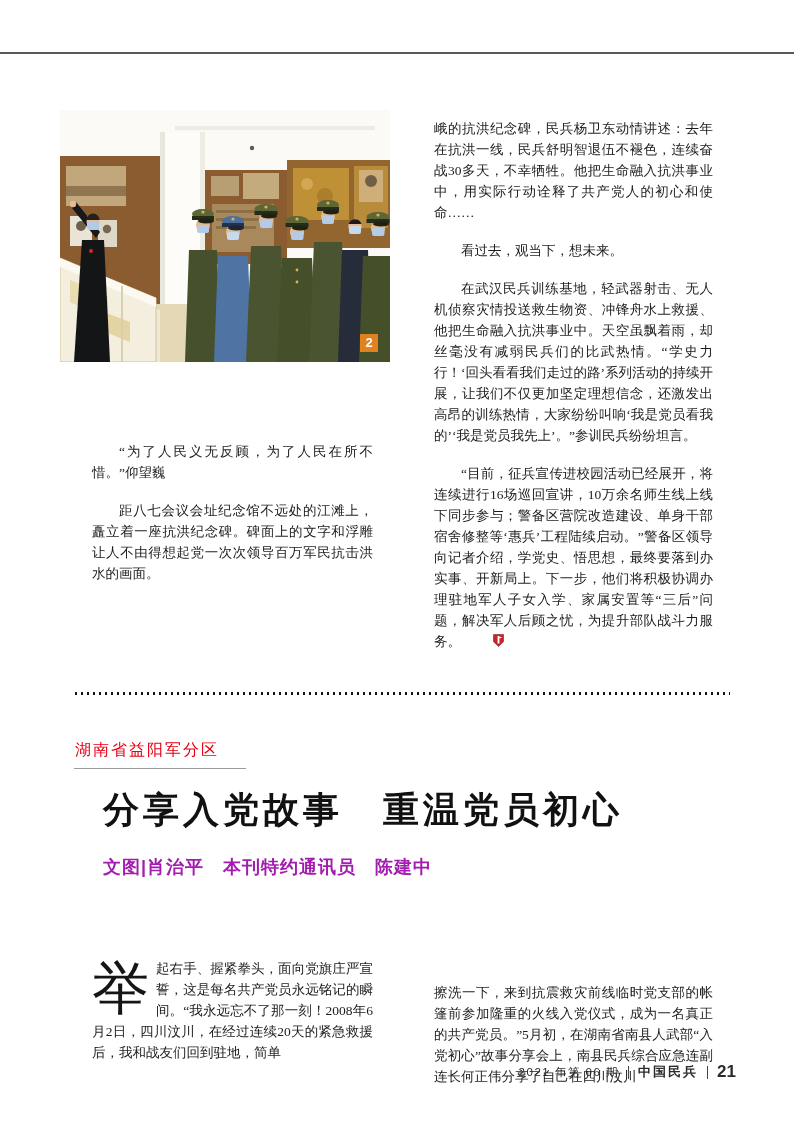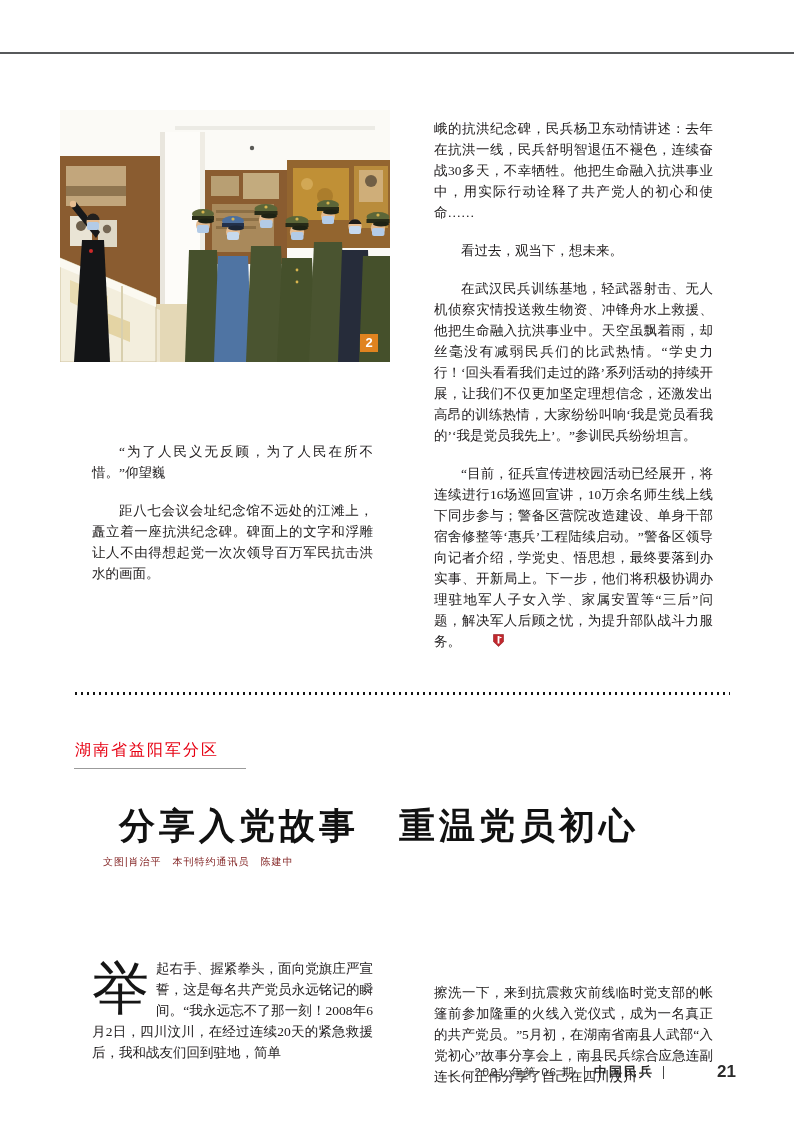--- a/index.html
+++ b/index.html
@@ -36,46 +36,46 @@
   }
 
   
   .region-label{
     position:absolute;left:75px;top:740px;
     font-family:Liberation Sans, sans-serif;font-size:16px;letter-spacing:2px;
     color:#e60012;
   }
   .region-underline{position:absolute;left:74px;top:768px;width:172px;height:1px;background:#9b9b9b;}
   .article-title{
-    position:absolute;left:103px;top:786px;margin:16px;
+    position:absolute;left:103px;top:786px;margin:0;
     font-family:"Liberation Sans",sans-serif;font-size:36px;font-weight:700;
     letter-spacing:4px;color:#111111;white-space:nowrap;
   }
   .byline{
     position:absolute;left:103px;top:855px;
-    font-family:"Liberation Sans",sans-serif;font-size:10px;font-weight:400;
-    letter-spacing:1px;color:#7f1d1d;
+    font-family:"Liberation Sans",sans-serif;font-size:18px;font-weight:700;
+    letter-spacing:1px;color:#a21caf;
   }
 
   
   .dropcap{
     float:left;font-size:57px;line-height:56px;margin:3px 7px 0 0;
     font-family:"Liberation Serif",serif;color:#151515;
   }
   .col p.lead{text-indent:0;}
 
   
   .footer{
     position:absolute;top:1062px;right:58px;display:flex;align-items:center;
     font-family:"Liberation Sans",sans-serif;color:#2b2b2b;
   }
   .footer .sep{width:1px;height:13px;background:#444;margin:0 9px;}
   .footer-issue{font-size:11.5px;letter-spacing:1.5px;}
   .footer-mag{font-size:13px;font-weight:700;letter-spacing:2px;}
-  .footer-page{font-size:17px;font-weight:700;margin-left:44px;}
+  .footer-page{font-size:17px;font-weight:700;}
 </style>
 </head>
 <body>
 
 <div class="page">
 
   <div class="top-rule"></div>
 
   <div class="photo">
     <svg viewBox="0 0 330 252">

